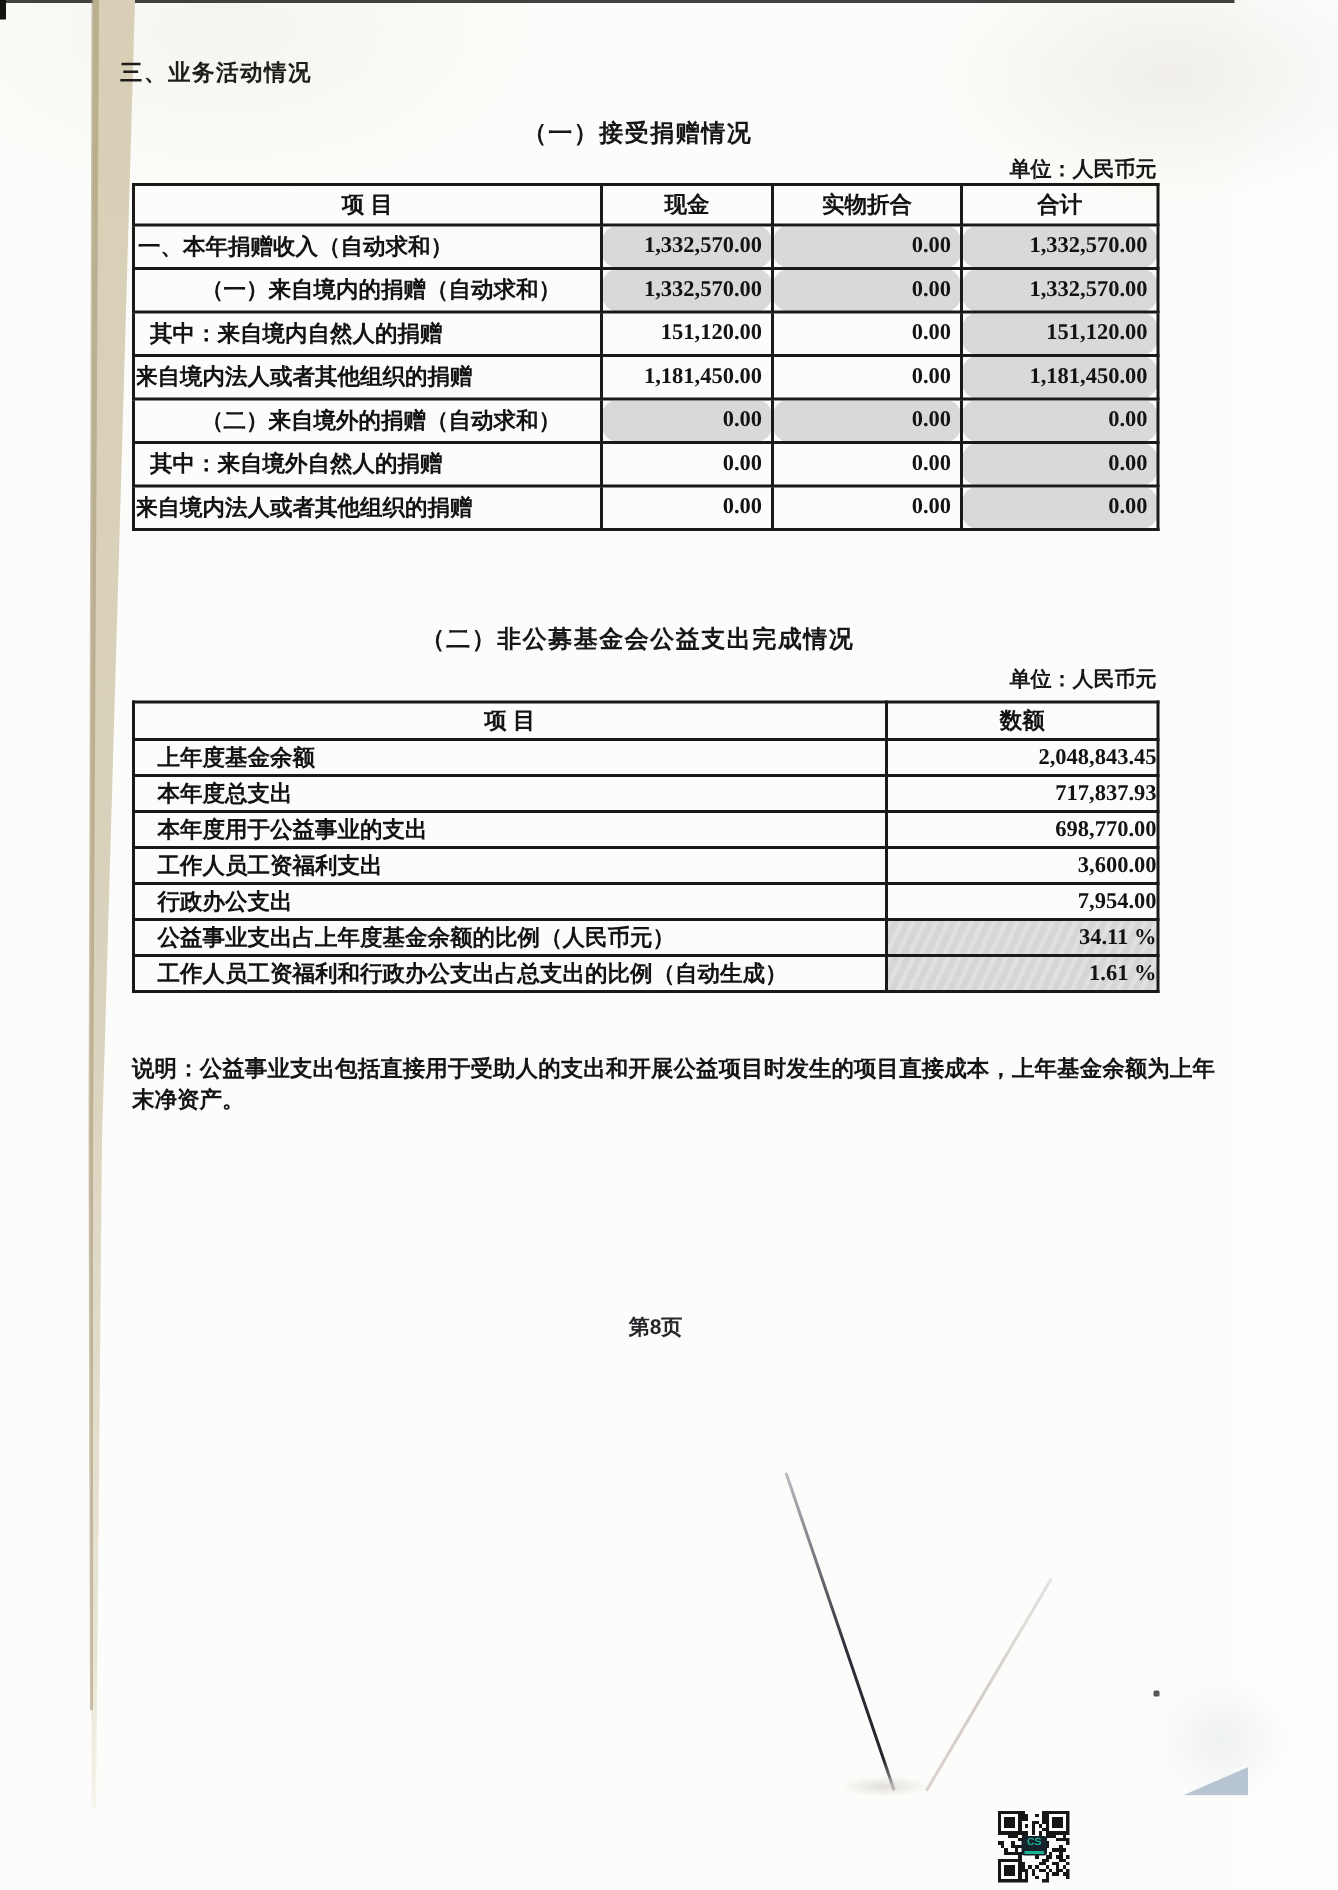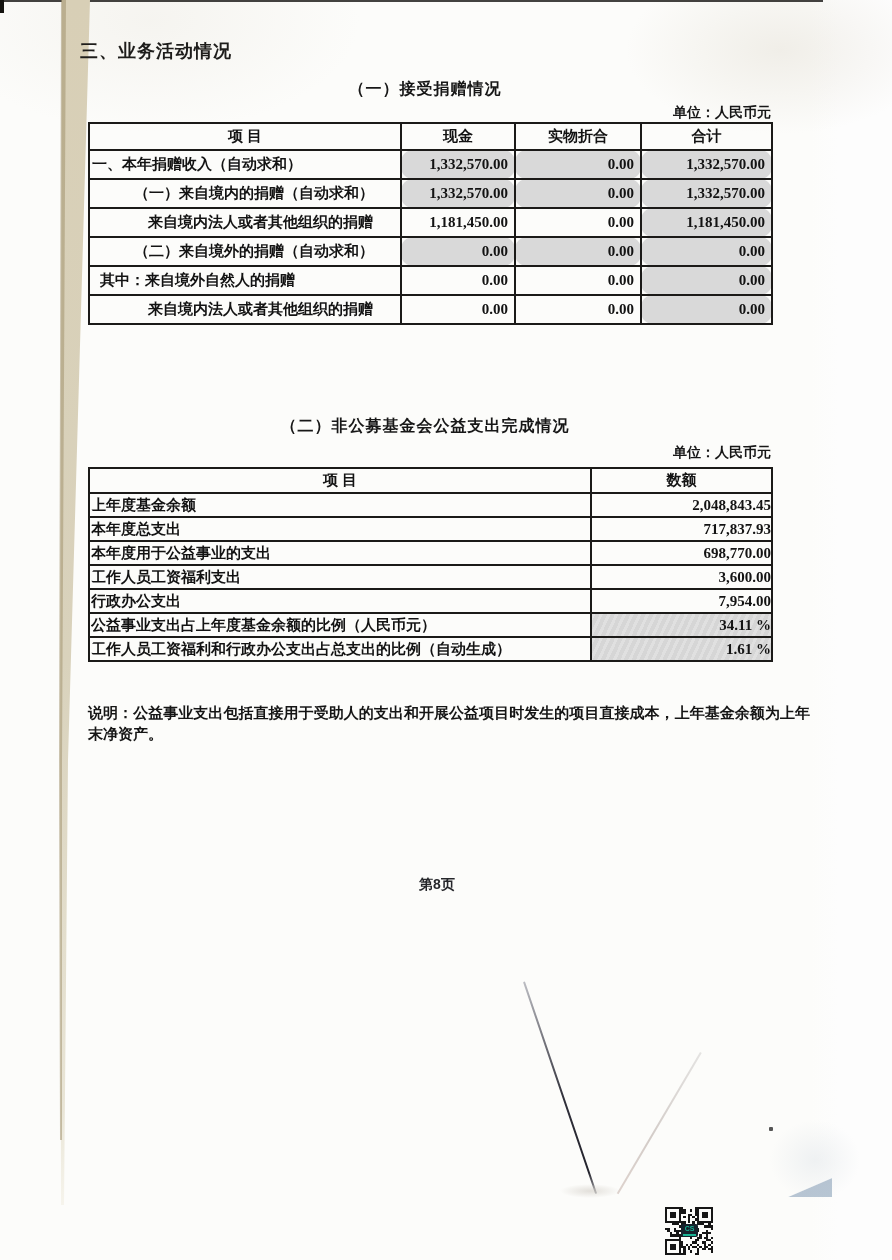--- a/index.html
+++ b/index.html
@@ -28,48 +28,48 @@
   }
   .smudge{position:absolute;left:560px;top:1184px;width:60px;height:14px;border-radius:50%;
     background:radial-gradient(closest-side,rgba(205,200,192,.55),rgba(205,200,192,0));}
   .blue-wedge{position:absolute;left:788px;top:1178px;width:44px;height:19px;
     background:linear-gradient(to bottom right,rgba(255,255,255,0) 46%,rgba(160,178,197,.75) 52%,rgba(171,188,204,.85));
     clip-path:polygon(0 100%,100% 0,100% 100%);}
   .blue-haze{position:absolute;left:770px;top:1120px;width:90px;height:80px;
     background:radial-gradient(closest-side,rgba(235,238,240,.8),rgba(235,238,240,0));}
   .speck{position:absolute;left:769px;top:1127px;width:4px;height:4px;background:#555;border-radius:1px;}
   
-  .h-main{position:absolute;left:80px;top:39px;font-size:18px;font-weight:bold;letter-spacing:1px;color:#1e1d1b;}
+  .h-main{position:absolute;left:80px;top:39px;font-size:15px;font-weight:bold;letter-spacing:1px;color:#1e1d1b;}
   .sec-title{position:absolute;left:0;width:850px;text-align:center;font-size:16px;font-weight:bold;letter-spacing:1px;}
   .sec1-title{top:79px;}
   .sec2-title{top:416px;}
   .unit{position:absolute;left:470px;width:301px;text-align:right;font-size:14px;font-weight:bold;}
   .unit1{top:104px;}
   .unit2{top:444px;}
   .note{position:absolute;left:88px;top:702px;width:722px;font-size:15px;font-weight:bold;line-height:21px;
     text-align:justify;color:#151515;}
   .pageno{position:absolute;left:0;top:876px;width:874px;text-align:center;font-size:14px;font-weight:bold;color:#26272b;}
   
   table{border-collapse:collapse;table-layout:fixed;position:absolute;background:transparent;}
   td,th{border:2px solid #1b1a18;padding:0;font-size:15px;color:#131313;overflow:hidden;white-space:nowrap;margin-top:28px;}
   th{font-weight:bold;text-align:center;}
   .t1{left:88px;top:122px;width:683px;}
   .t1 th{height:25px;}
   .t1 td{height:27px;border-radius:12px;}
   .t1 .c-label{text-align:left;font-weight:bold;}
   .t1 .c-num{text-align:right;padding-right:6px;font-family:"Liberation Serif",serif;font-weight:bold;font-size:15px;}
   .pl2{padding-left:2px;}  .pl10{padding-left:10px;}
-  .pl28{padding-left:44px;}.pl58{padding-left:58px;}
+  .pl28{padding-left:44px;}.pl58{}
   .shaded{background:#d9d9d9;}
   .shaded2{background:#d6d6d6;
     background-image:repeating-linear-gradient(115deg,rgba(255,255,255,.25) 0 3px,rgba(0,0,0,0) 3px 7px);}
   .t2{left:88px;top:467px;width:683px;}
   .t2 th{height:23px;}
   .t2 td{height:22px;}
-  .t2 .c-label{text-align:left;font-weight:bold;padding-left:1px;border-radius:11px;}
+  .t2 .c-label{text-align:left;font-weight:bold;padding-left:15px;}
   .t2 .c-num{text-align:right;font-family:"Liberation Serif",serif;font-weight:bold;font-size:15px;}
   
   .qr{position:absolute;left:665px;top:1207px;width:48px;height:48px;}
   .qr svg{width:48px;height:48px;shape-rendering:crispEdges;}
   .qr-badge{position:absolute;left:16px;top:17px;width:17px;height:13px;background:#15222c;border-radius:2px;
     display:flex;align-items:center;justify-content:center;flex-direction:column;}
   .qr-badge span{font-size:7px;font-weight:bold;line-height:8px;}
   .qr-badge i{display:block;width:13px;height:2px;margin-top:1px;}
 </style>
 </head>
@@ -120,20 +120,26 @@
       <td class="c-label pl2">一、本年捐赠收入（自动求和）</td>
       <td class="c-num shaded">1,332,570.00</td>
       <td class="c-num shaded">0.00</td>
       <td class="c-num shaded">1,332,570.00</td>
     </tr>
     <tr>
       <td class="c-label pl28">（一）来自境内的捐赠（自动求和）</td>
       <td class="c-num shaded">1,332,570.00</td>
       <td class="c-num shaded">0.00</td>
       <td class="c-num shaded">1,332,570.00</td>
+    </tr>
+    <tr>
+      <td class="c-label pl10">其中：来自境内自然人的捐赠</td>
+      <td class="c-num">151,120.00</td>
+      <td class="c-num">0.00</td>
+      <td class="c-num shaded">151,120.00</td>
     </tr>
     <tr>
       <td class="c-label pl58">来自境内法人或者其他组织的捐赠</td>
       <td class="c-num">1,181,450.00</td>
       <td class="c-num">0.00</td>
       <td class="c-num shaded">1,181,450.00</td>
     </tr>
     <tr>
       <td class="c-label pl28">（二）来自境外的捐赠（自动求和）</td>
       <td class="c-num shaded">0.00</td>

